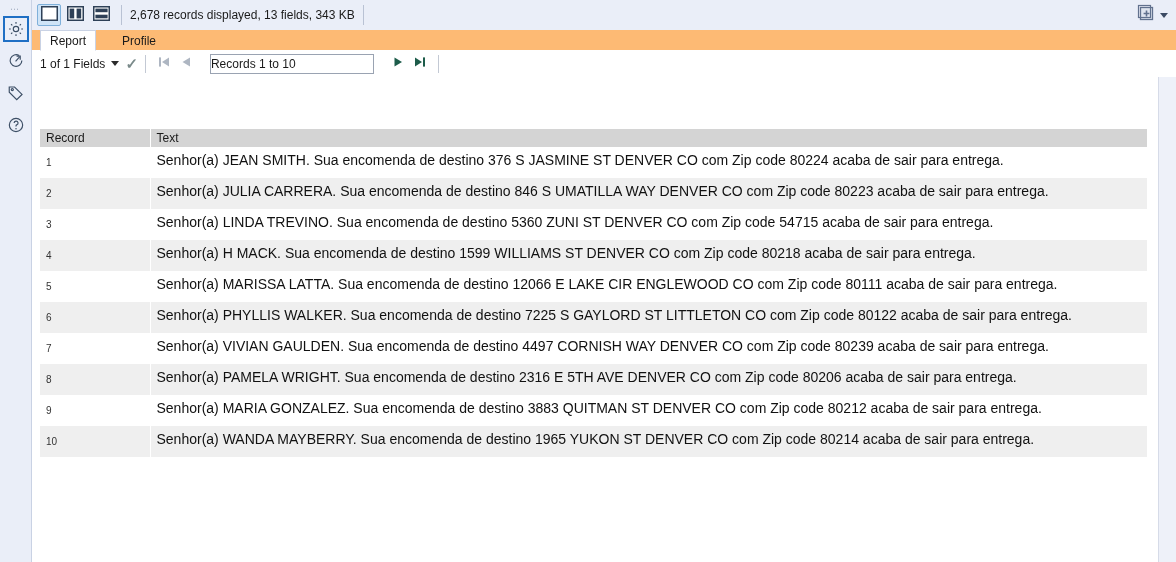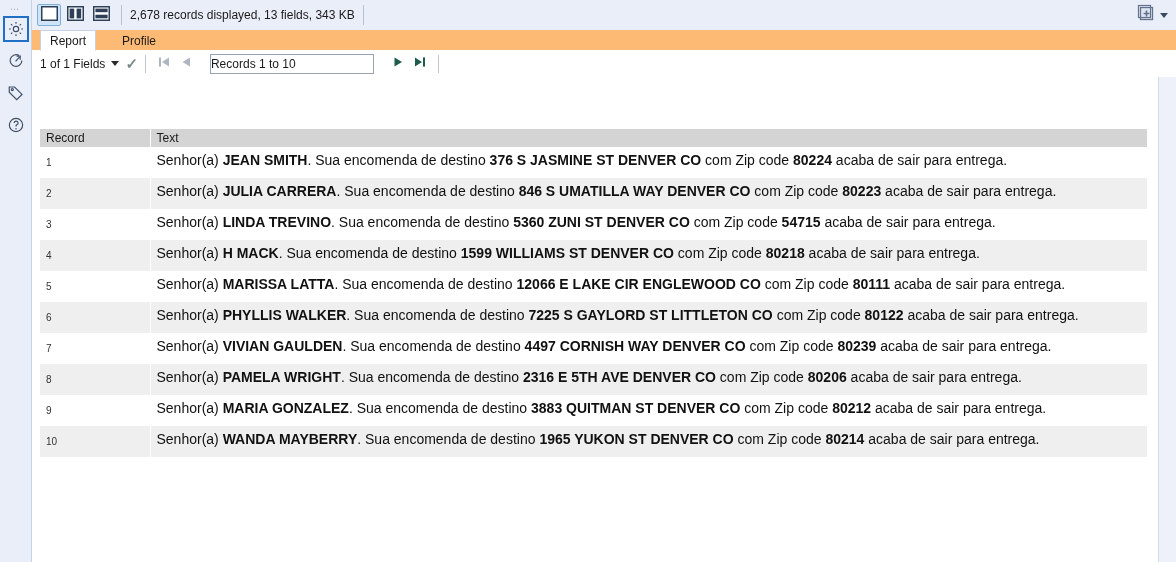--- a/index.html
+++ b/index.html
@@ -240,21 +240,21 @@
     border-right: 1px solid #ffffff;
   }
   table.grid td.rec {
     font-size: 10px;
     color: #333333;
     padding-top: 5px;
     width: 110px;
   }
   table.grid tr.alt td { background: #efefef; }
   table.grid tr.norm td { background: #ffffff; }
-  td.textcell b { font-weight: bold; }
+  td.textcell b { font-weight: normal; }
 
   .right-margin {
     position: absolute;
     top: 0; right: 0;
     width: 18px;
     height: 100%;
     background: #eef1f9;
     border-left: 1px solid #d6dbe8;
   }
 </style>

